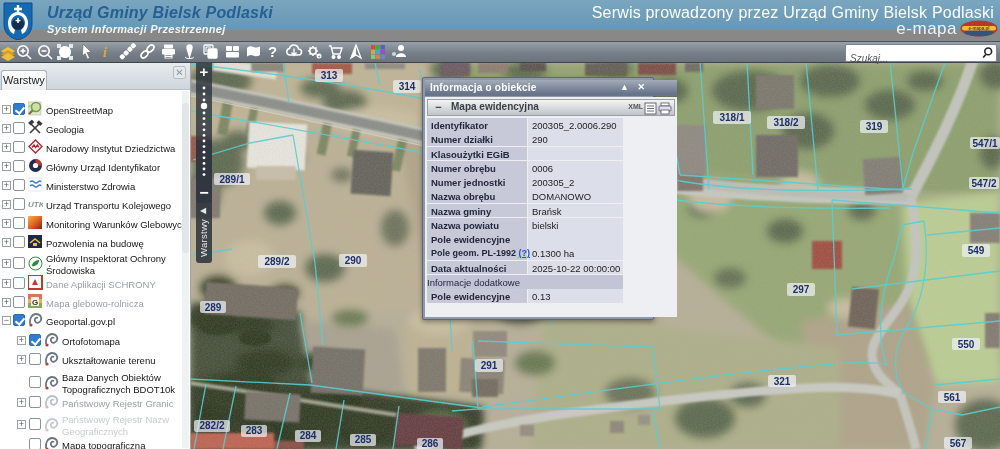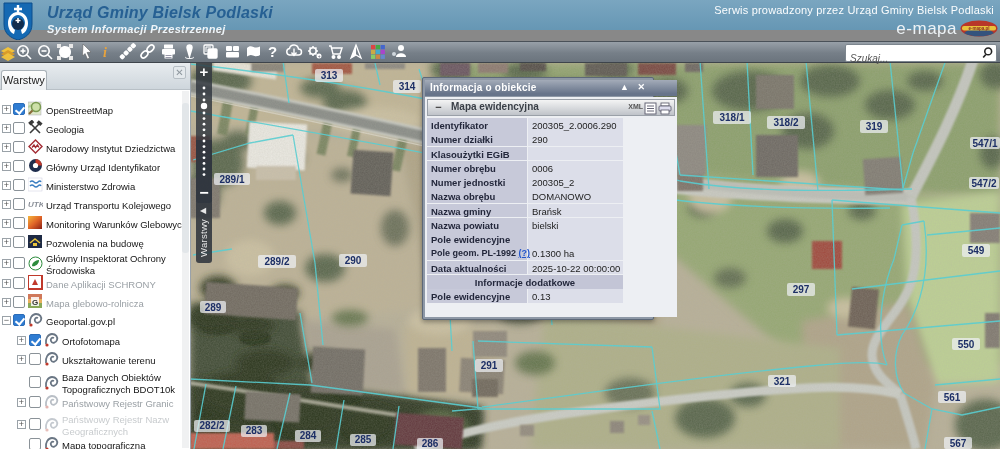--- a/index.html
+++ b/index.html
@@ -1,21 +1,21 @@
 <!DOCTYPE html>
 <html><head><meta charset="utf-8">
 <style>
 *{margin:0;padding:0;box-sizing:border-box}
 html,body{width:1000px;height:449px;overflow:hidden;font-family:"Liberation Sans",sans-serif}
 #app{position:relative;width:1000px;height:449px;overflow:hidden;background:#888}
 
 #header{position:absolute;left:0;top:0;width:1000px;height:30px;background:linear-gradient(#7aa6c0,#6697b4)}
 #hdr-title{position:absolute;left:47px;top:4px;font-size:16px;font-weight:bold;font-style:italic;color:#266093;letter-spacing:.2px}
 #hdr-sub{position:absolute;left:47px;top:23px;font-size:11px;font-weight:bold;font-style:italic;color:#eef4f8;letter-spacing:.3px}
-#hdr-serwis{position:absolute;right:6px;top:4px;font-size:11px;color:#fbfdfe;letter-spacing:.2px}
+#hdr-serwis{position:absolute;right:6px;top:4px;font-size:16px;color:#fbfdfe;letter-spacing:.2px}
 #hdr-emapa{position:absolute;right:43px;top:19px;font-size:17px;font-weight:normal;color:#edf2f5;letter-spacing:.5px}
 
 #toolbar{position:absolute;left:0;top:41px;width:1000px;height:22px;background:linear-gradient(#98a0a8,#767f88 55%,#6b747d);border-top:1px solid #4a5158;border-bottom:1px solid #3e444b}
 #search{position:absolute;right:3px;top:44px;width:152px;height:17px;background:#fff;border:1px solid #7d868e;border-radius:2px;font-size:10px;font-style:italic;color:#555;padding:8px 4px}
 #search .mg{position:absolute;right:2px;top:1px}
 
 #panel{position:absolute;left:0;top:63px;width:191px;height:386px;background:#fff;border-right:1px solid #9aa2aa}
 #tabbar{position:absolute;left:0;top:0;width:190px;height:27px;background:linear-gradient(#e8ecef,#ced6dc);border-bottom:1px solid #b8c0c6}
 #tab1{position:absolute;left:1px;top:7px;width:46px;height:20px;background:linear-gradient(#fdfdfd,#eef1f3);border:1px solid #aab2b8;border-bottom:none;border-radius:3px 3px 0 0;font-size:11px;color:#222;text-align:center;line-height:19px}
 #tabclose{position:absolute;right:4px;top:3px;font-size:10px;color:#8e979e;border:1px solid #b6bec4;border-radius:2px;width:13px;height:13px;line-height:11px;text-align:center;background:#e4e9ec}
@@ -46,21 +46,21 @@
 #pbtns{position:absolute;right:5px;top:4px;color:#fff;font-size:9px;font-weight:bold;letter-spacing:3px}
 #pbody{position:absolute;left:2px;top:19px;width:252px;height:220px;background:#edeff3;overflow:hidden}
 #psec{position:absolute;left:2px;top:2px;width:248px;height:17px;background:linear-gradient(#f4f4f4,#bfc3c9);border:1px solid #9aa0a8;font-size:10px;font-weight:bold;color:#3a3f47}
 #psec .minus{position:absolute;left:5px;top:2px;width:11px;height:11px;font-size:11px;line-height:10px;text-align:center;color:#444}
 #psec .t{position:absolute;left:23px;top:1px}
 #psec .xml{position:absolute;right:40px;top:3px;font-size:7px;font-weight:bold;color:#555}
 #ptable{position:absolute;left:2px;top:21px;width:196px}
 .prow{position:relative;width:196px;height:14.25px;overflow:hidden}
 .pl{position:absolute;left:0;top:0;width:100px;height:13.8px;background:#c7c9d9;font-size:9.5px;font-weight:bold;color:#23273b;padding:2px 0 0 4px;white-space:nowrap;overflow:visible;z-index:1}
 .pv{position:absolute;left:101px;top:0;width:95px;height:13.8px;background:#dcdee9;font-size:9.5px;color:#222;padding:2px 0 0 4px;white-space:nowrap}
-.pfull{position:absolute;left:0;top:0;width:196px;height:13.8px;background:#c3c5d6;font-size:9.5px;font-weight:bold;color:#23273b;text-align:center;padding-top:2px}
+.pfull{position:absolute;left:0;top:0;width:196px;height:13.8px;background:#c3c5d6;font-size:9.5px;font-weight:normal;color:#23273b;padding-top:2px}
 
 #map{position:absolute;left:190px;top:63px;width:810px;height:386px;background:#b2a98e}
 </style></head>
 <body>
 <div id="app">
 
 <div id="map">
 <svg width="810" height="386" viewBox="0 0 810 386">
 <defs>
 <filter id="soft" x="-30%" y="-30%" width="160%" height="160%">

